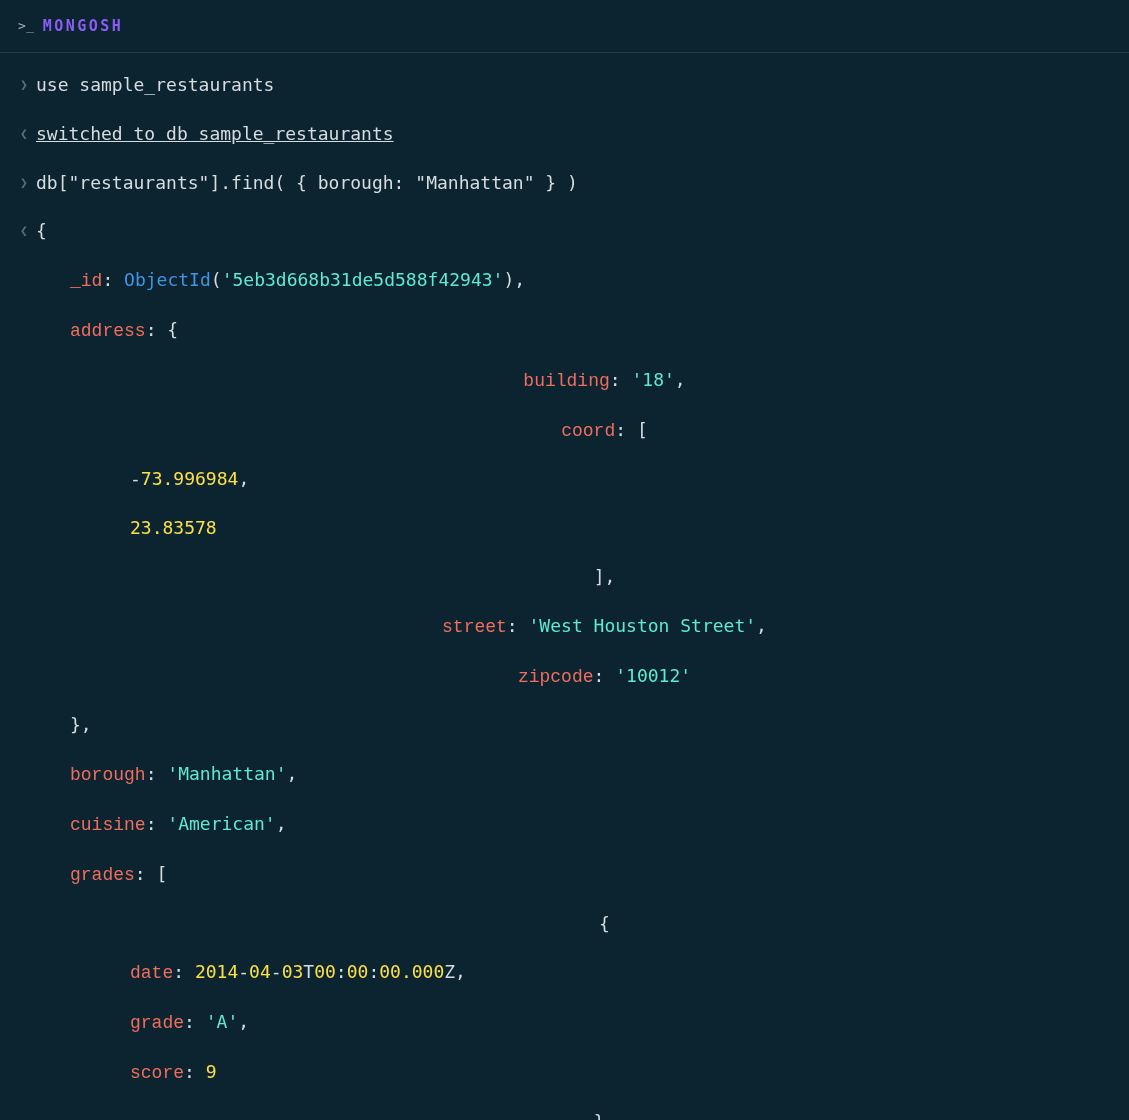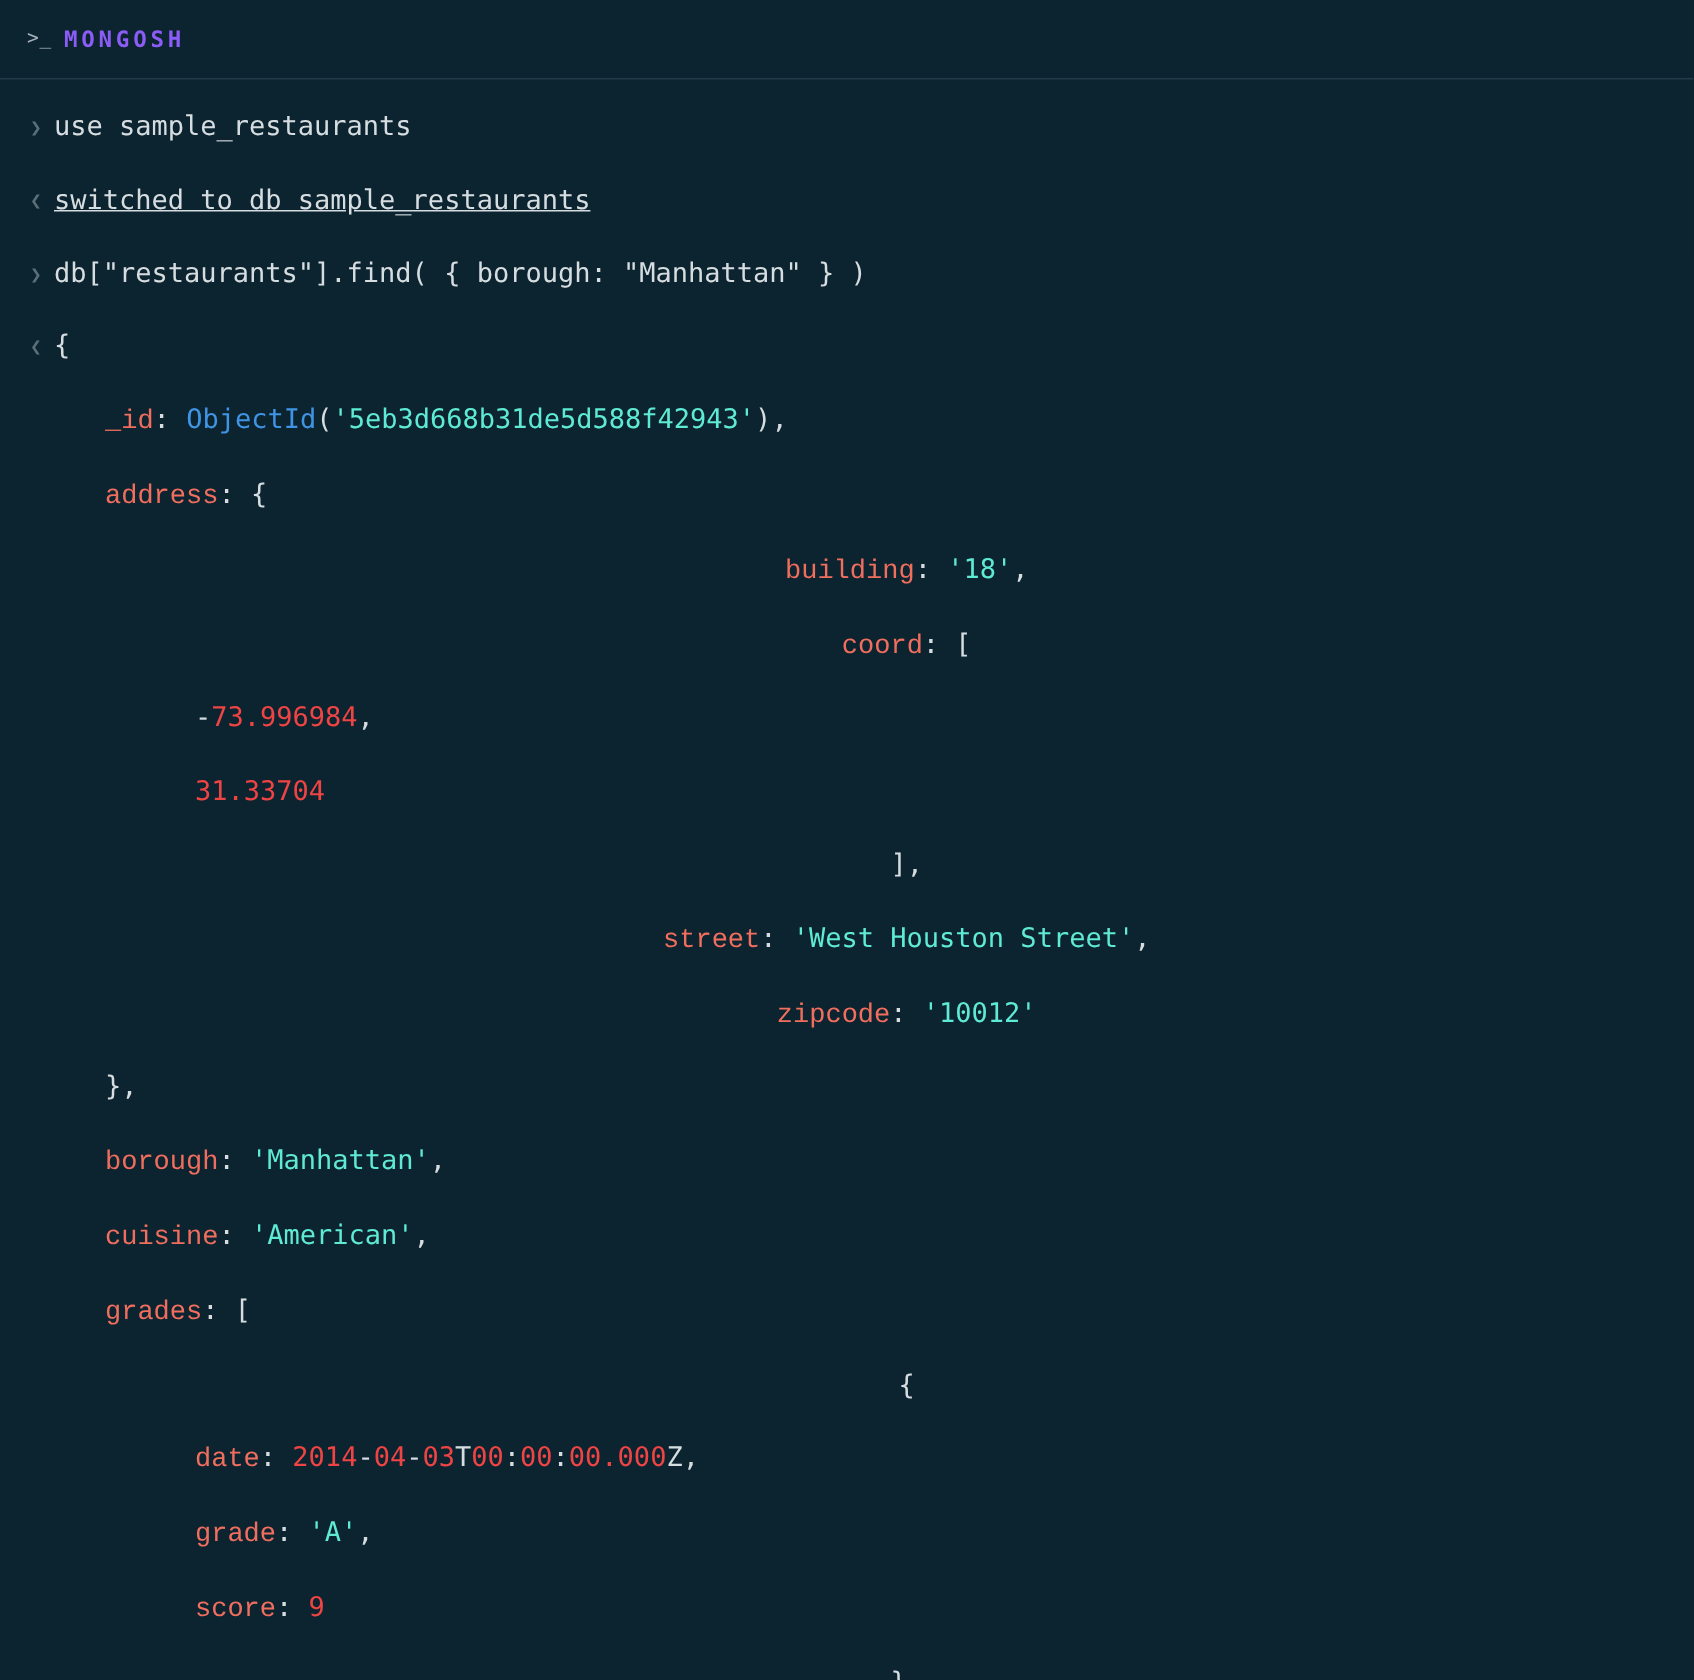--- a/index.html
+++ b/index.html
@@ -30,21 +30,21 @@
       font-size: 15px;
       color: #8b5cf6;
       letter-spacing: 2.5px;
       font-weight: 600;
     }
     .terminal {
       padding: 18px 20px 0 20px;
     }
     .line {
       display: flex;
-      align-items: center;
+      align-items: flex-start;
       margin-bottom: 20px;
     }
     .line-content {
       margin-bottom: 20px;
       white-space: pre;
     }
     .gutter {
       width: 16px;
       flex-shrink: 0;
       font-size: 14px;
@@ -55,21 +55,21 @@
     .chevron-left::before { content: "❮"; font-size: 13px; }
     .cmd { color: #d6dde0; }
     .output { color: #d6dde0; text-decoration: underline; }
     .indent-1 { padding-left: 34px; }
     .indent-2 { padding-left: 64px; text-align: center; }
     .indent-3 { padding-left: 94px; }
     .key { color: #ef6e5e; font-family: Liberation Mono, monospace; }
     .punct { color: #d6dde0; }
     .fn { color: #3f94e4; }
     .string { color: #5eead4; }
-    .number { color: #ef4444; }
+    .number { color: #fde047; }
     .plain { color: #d6dde0; }
     .result-block { padding-left: 16px; }
   </style>
 </head>
 <body>
 
 <div class="header">
   <span class="header-prompt">&gt;_</span>
   <span class="header-title">MONGOSH</span>
 </div>
@@ -101,21 +101,21 @@
     <div class="line-content indent-1"><span class="key">_id</span><span class="punct">:</span><span class="punct"> </span><span class="fn">ObjectId</span><span class="punct">(</span><span class="string">'5eb3d668b31de5d588f42943'</span><span class="punct">)</span><span class="punct">,</span></div>
 
     <div class="line-content indent-1"><span class="key">address</span><span class="punct">:</span><span class="punct"> {</span></div>
 
     <div class="line-content indent-2"><span class="key">building</span><span class="punct">:</span><span class="punct"> </span><span class="string">'18'</span><span class="punct">,</span></div>
 
     <div class="line-content indent-2"><span class="key">coord</span><span class="punct">:</span><span class="punct"> [</span></div>
 
     <div class="line-content indent-3"><span class="plain">-</span><span class="number">73.996984</span><span class="punct">,</span></div>
 
-    <div class="line-content indent-3"><span class="number">31.33704</span></div>
+    <div class="line-content indent-3"><span class="number">23.83578</span></div>
 
     <div class="line-content indent-2"><span class="punct">]</span><span class="punct">,</span></div>
 
     <div class="line-content indent-2"><span class="key">street</span><span class="punct">:</span><span class="punct"> </span><span class="string">'West Houston Street'</span><span class="punct">,</span></div>
 
     <div class="line-content indent-2"><span class="key">zipcode</span><span class="punct">:</span><span class="punct"> </span><span class="string">'10012'</span></div>
 
     <div class="line-content indent-1"><span class="punct">}</span><span class="punct">,</span></div>
 
     <div class="line-content indent-1"><span class="key">borough</span><span class="punct">:</span><span class="punct"> </span><span class="string">'Manhattan'</span><span class="punct">,</span></div>

